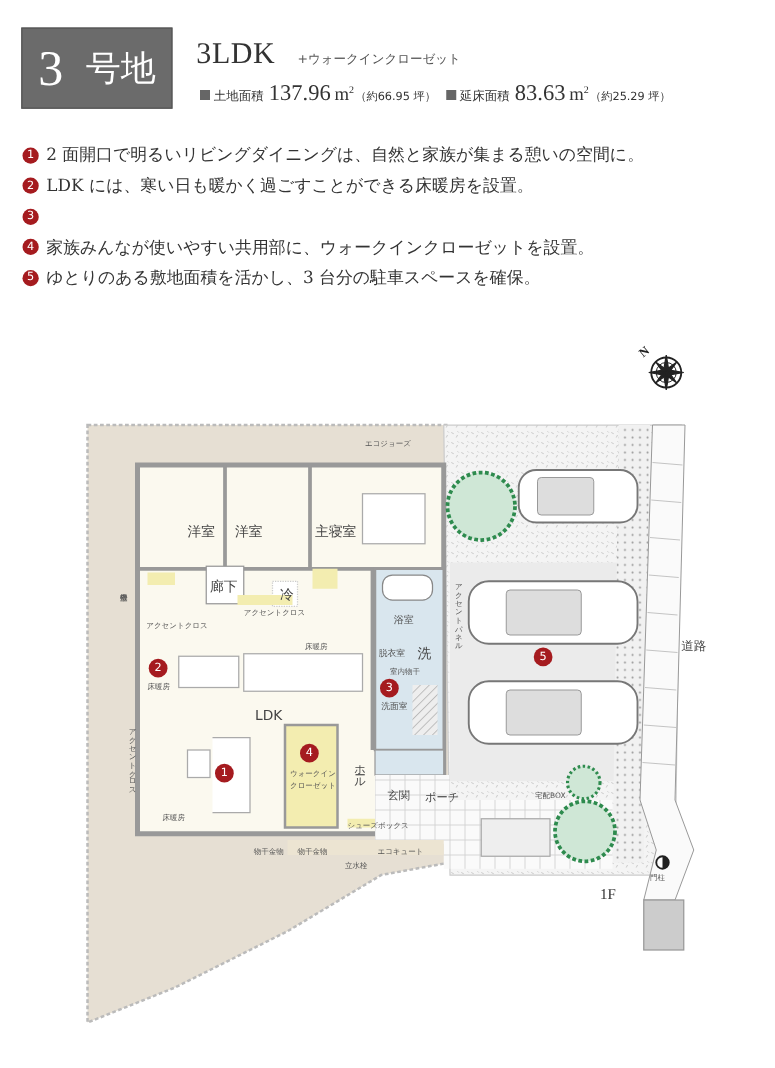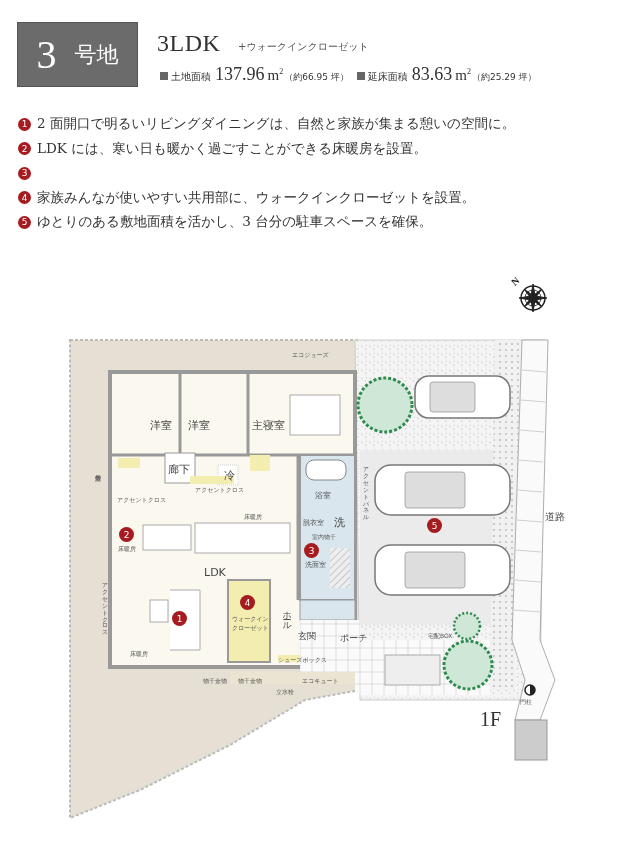--- a/index.html
+++ b/index.html
@@ -1,40 +1,40 @@
 <!DOCTYPE html>
 <html><head>
 <meta charset="utf-8">
 <style>
   html,body{margin:0;padding:0;background:#fff;}
   body{width:620px;height:854px;position:relative;overflow:hidden;font-family:"DejaVu Serif","Liberation Serif",serif;color:#333;}
   .lot-badge{position:absolute;left:17px;top:22px;width:121px;height:65px;background:#6b6b6b;color:#fff;display:flex;align-items:center;justify-content:center;box-sizing:border-box;border:1px solid #555;}
   .lot-badge .num{font-size:40px;font-family:"Liberation Serif",serif;line-height:1;}
-  .lot-badge .suf{font-size:22px;font-family:Liberation Mono, monospace;margin-left:18px;}
+  .lot-badge .suf{font-size:28px;font-family:Liberation Mono, monospace;margin-left:18px;}
   .plan-type{position:absolute;left:157px;top:30px;font-size:24px;font-family:"Liberation Serif",serif;color:#333;letter-spacing:0.5px;}
   .plan-sub{position:absolute;left:238px;top:40px;font-size:10px;font-family:"DejaVu Sans",sans-serif;color:#555;}
   .areas{position:absolute;left:160px;top:64px;display:flex;align-items:baseline;white-space:nowrap;color:#333;}
   .areas .sq{display:inline-block;width:8px;height:8px;background:#666;margin-right:3px;}
   .areas .lbl{font-size:10px;font-family:"DejaVu Sans",sans-serif;}
   .areas .val{font-size:18px;font-family:"Liberation Serif",serif;margin-left:4px;}
   .areas .unit{font-size:15px;font-family:"Liberation Serif",serif;margin-left:3px;}
   .areas .unit sup{font-size:8px;}
   .areas .approx{font-size:9px;font-family:"DejaVu Sans",sans-serif;margin-left:1px;margin-right:8px;}
   .features{position:absolute;left:18px;top:112px;margin:0;padding:0;list-style:none;}
   .features li{display:flex;align-items:center;height:24.5px;font-size:13.5px;color:#333;white-space:nowrap;}
   .features .mk{width:13px;height:13px;border-radius:50%;background:#a51b1f;color:#fff;font-size:9px;font-family:"DejaVu Sans",sans-serif;display:inline-flex;align-items:center;justify-content:center;margin-right:6px;flex:none;}
   .compass{position:absolute;left:505px;top:270px;width:50px;height:50px;}
   .plan{position:absolute;left:0;top:0;width:620px;height:854px;pointer-events:none;}
   .plan *{pointer-events:auto;}
   .lbl-s{position:absolute;font-family:"DejaVu Sans",sans-serif;color:#444;white-space:nowrap;}
   .room{font-size:11px;}
   .tiny{font-size:6px;color:#555;}
   .vert{writing-mode:vertical-rl;}
   .badge{position:absolute;width:15px;height:15px;border-radius:50%;background:#a51b1f;color:#fff;font-size:9px;font-family:"DejaVu Sans",sans-serif;display:flex;align-items:center;justify-content:center;}
-  .floor-label{position:absolute;left:480px;top:708px;font-size:20px;font-family:"Liberation Serif",serif;color:#333;}
+  .floor-label{position:absolute;left:480px;top:708px;font-size:12px;font-family:"Liberation Serif",serif;color:#333;}
 </style>
 </head>
 <body>
 
 <div class="lot-badge">
   <span class="num">3</span>
     <span class="suf">号地</span>
 </div>
 <div class="plan-type">3LDK</div>
 <div class="plan-sub">+ウォークインクローゼット</div>
@@ -198,21 +198,21 @@
 <span class="lbl-s room" style="left:252px;top:418px;text-align:right;">主寝室</span>
 <span class="lbl-s room" style="left:168px;top:462px;">廊下</span>
 <span class="lbl-s room" style="left:224px;top:468px;">冷</span>
 <span class="lbl-s room" style="left:204px;top:566px;">LDK</span>
 <span class="lbl-s tiny" style="left:315px;top:490px;font-size:8px;">浴室</span>
 <span class="lbl-s tiny" style="left:303px;top:518px;font-size:7px;">脱衣室</span>
 <span class="lbl-s room" style="left:334px;top:515px;">洗</span>
 <span class="lbl-s tiny" style="left:312px;top:533px;">室内物干</span>
 <span class="lbl-s tiny" style="left:305px;top:560px;font-size:7px;">洗面室</span>
 <span class="lbl-s vert" style="left:280px;top:605px;font-size:9px;">ホール</span>
-<span class="lbl-s" style="left:298px;top:630px;font-size:9px;">玄関</span>
+<span class="lbl-s" style="left:310px;top:630px;font-size:9px;">玄関</span>
 <span class="lbl-s" style="left:340px;top:632px;font-size:9px;">ポーチ</span>
 <span class="lbl-s tiny" style="left:232px;top:615px;white-space:pre;text-align:center;">ウォークイン
 クローゼット</span>
 
 <span class="lbl-s tiny" style="left:292px;top:351px;">エコジョーズ</span>
 <span class="lbl-s tiny vert" style="left:93px;top:470px;">室外機</span>
 <span class="lbl-s tiny" style="left:117px;top:496px;">アクセントクロス</span>
 <span class="lbl-s tiny" style="left:195px;top:486px;">アクセントクロス</span>
 <span class="lbl-s tiny vert" style="left:100px;top:578px;">アクセントクロス</span>
 <span class="lbl-s tiny" style="left:118px;top:545px;">床暖房</span>

